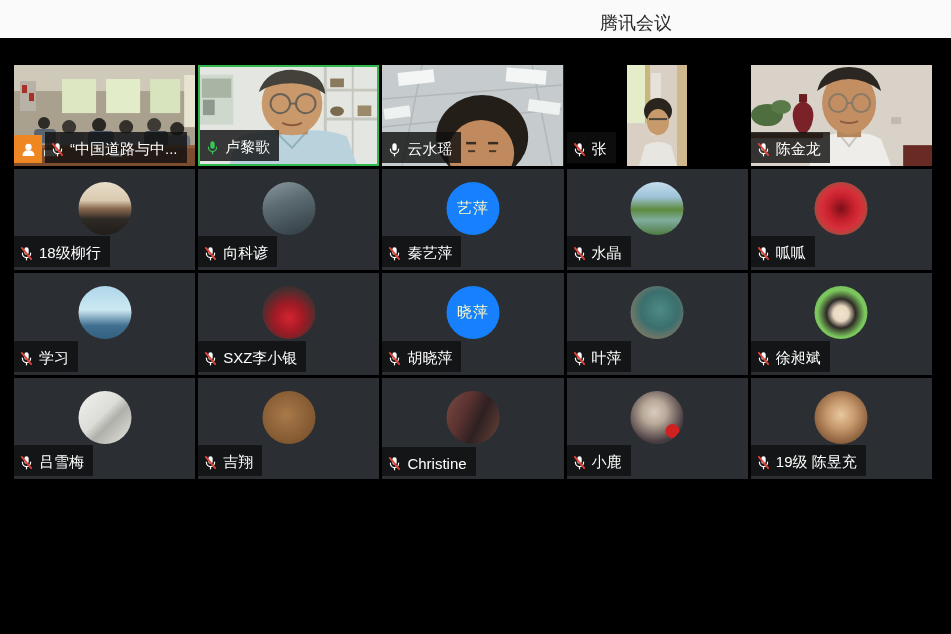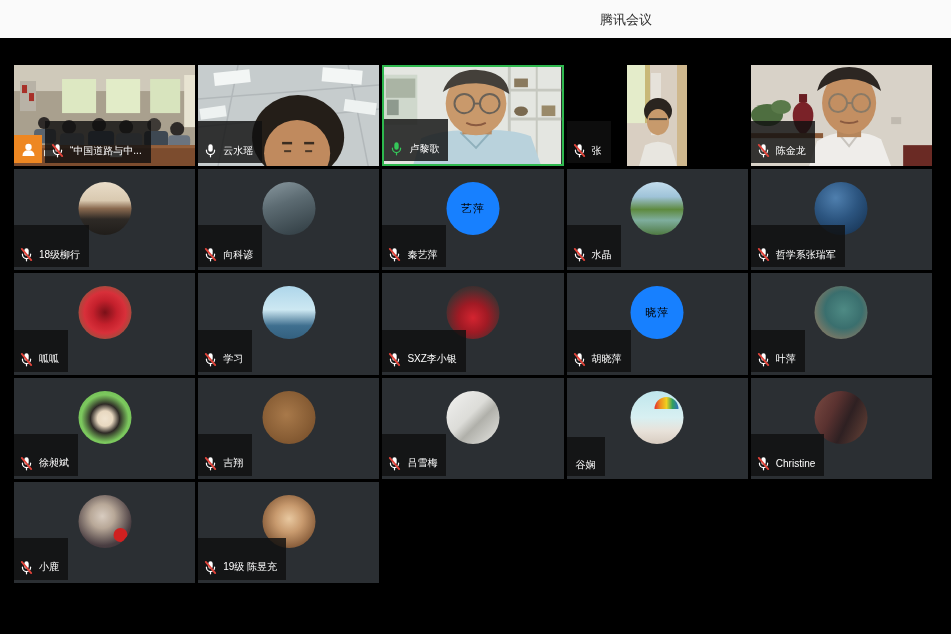--- a/index.html
+++ b/index.html
@@ -2,53 +2,53 @@
 <html><head>
 <meta charset="utf-8">
 <style>
   html,body { margin:0; padding:0; }
   body {
     width:951px; height:634px; position:relative; overflow:hidden;
     background:#000; font-family:"Liberation Sans","DejaVu Sans",sans-serif;
   }
   
   .topbar { position:absolute; top:0; left:0; width:951px; height:38px; background:#fafafa; }
-  .topbar .title { position:absolute; left:600px; top:11px; font-size:13px; color:#2b2b2b; }
+  .topbar .title { position:absolute; left:600px; top:11px; font-size:18px; color:#2b2b2b; }
   
   .grid {
     position:absolute; left:14px; top:65px; width:918px; height:518px;
     display:grid; grid-template-columns:repeat(5,1fr); grid-template-rows:repeat(5,1fr); gap:3px;
   }
   .tile { position:relative; background:#2b2f33; overflow:hidden; box-sizing:border-box; }
   .tile.video { background:#000; }
   .tile.speaking { border:2px solid #2eb84e; }
   .scene { position:absolute; inset:0; width:100%; height:100%; display:block; }
   .pillarbox { position:absolute; top:0; bottom:0; left:50%; width:60px; margin-left:-30px; }
   .pillarbox svg { width:100%; height:100%; display:block; }
   
   .plate-row { position:absolute; left:0; bottom:3px; display:flex; align-items:flex-end; gap:3px; z-index:3; }
   .plate {
-    background:rgba(16,16,16,0.82); color:#fff; font-size:10px;
-    display:flex; align-items:center; gap:5px; padding:21px 9px 4px 5px;
+    background:rgba(16,16,16,0.82); color:#fff; font-size:15px;
+    display:flex; align-items:center; gap:5px; padding:8px 9px 4px 5px;
     white-space:nowrap; max-width:176px; overflow:hidden;
   }
   .plate.no-mic { padding-left:9px; }
   .mic { width:15px; height:17px; flex:none; }
   .host-badge {
     width:28px; height:28px; background:#ee8722; flex:none;
     display:flex; align-items:center; justify-content:center;
   }
   .host-badge svg { width:17px; height:17px; }
   
   .avatar {
     position:absolute; left:50%; top:13px; transform:translateX(-50%);
     width:53px; height:53px; border-radius:50%; overflow:hidden;
     display:flex; align-items:center; justify-content:center; z-index:2;
   }
-  .avatar.initials { background:#1780ff; color:#000000; font-size:11px; letter-spacing:1px; }
+  .avatar.initials { background:#1780ff; color:#fef9c3; font-size:15px; letter-spacing:1px; }
   .av-toddler      { background:linear-gradient(180deg,#e9ddc9 0%,#d9c9b0 35%,#8a6a50 50%,#2e2a26 70%,#201d1a 100%); }
   .av-sea-dark     { background:linear-gradient(160deg,#8a99a0 0%,#5c6b72 40%,#2e3a40 100%); }
   .av-lake         { background:linear-gradient(180deg,#c3dded 0%,#9fc3d8 28%,#5e8a3f 52%,#7fae9e 72%,#4f7a42 100%); }
   .av-night-sky    { background:radial-gradient(circle at 40% 30%,#4f7fae 0%,#2c5580 45%,#122c4a 100%); }
   .av-red-wreath   { background:radial-gradient(circle,#7a1018 0%,#c4202c 32%,#d8303a 55%,#8a5a40 82%,#9a6a4a 100%); }
   .av-sea-sky      { background:linear-gradient(180deg,#aed6ea 0%,#cde8f2 45%,#3f6f8f 75%,#33607f 100%); }
   .av-red-dress    { background:radial-gradient(circle at 50% 60%,#d42430 0%,#a01a24 35%,#453030 70%,#2e2224 100%); }
   .av-doll         { background:radial-gradient(circle at 55% 45%,#4e8a84 0%,#3a6f6e 45%,#8a7a64 82%,#6a5a48 100%); }
   .av-cartoon-green{ background:radial-gradient(circle at 50% 52%,#f0e4d0 0%,#e8d8c0 20%,#2e2a26 38%,#7cc85e 62%,#6ab84e 100%); }
   .av-wood         { background:radial-gradient(circle at 45% 45%,#a8794a 0%,#8a5f36 55%,#6f4826 100%); }
@@ -112,50 +112,20 @@
             <rect x="8.5" y="2" width="7" height="12" rx="3.5" fill="#fff"></rect>
             <path d="M5.5 11.5 v.5 a6.5 6.5 0 0 0 13 0 v-.5" fill="none" stroke="#fff" stroke-width="2" stroke-linecap="round"></path>
             <line x1="12" y1="18.5" x2="12" y2="22" stroke="#fff" stroke-width="2" stroke-linecap="round"></line>
             <line x1="4.5" y1="3" x2="19.5" y2="21" stroke="#e0433a" stroke-width="3" stroke-linecap="round"></line>
           </svg>
         <span>“中国道路与中...</span>
       </div>
     </div>
   </div>
 
-  <div class="tile video">
-    <svg class="scene" viewBox="0 0 181 101" preserveAspectRatio="none">
-      <rect width="181" height="101" fill="#c6cccd"></rect>
-      <line x1="0" y1="34" x2="181" y2="20" stroke="#b2b8ba" stroke-width="1.5"></line>
-      <line x1="0" y1="62" x2="181" y2="44" stroke="#b2b8ba" stroke-width="1.5"></line>
-      <line x1="40" y1="0" x2="20" y2="101" stroke="#b2b8ba" stroke-width="1.5"></line>
-      <line x1="150" y1="0" x2="170" y2="101" stroke="#b2b8ba" stroke-width="1.5"></line>
-      <rect x="16" y="6" width="36" height="13" fill="#f3f6f5" transform="rotate(-6 34 12)"></rect>
-      <rect x="124" y="4" width="40" height="14" fill="#f3f6f5" transform="rotate(5 144 11)"></rect>
-      <rect x="146" y="36" width="32" height="12" fill="#eef2f1" transform="rotate(8 162 42)"></rect>
-      <rect x="2" y="42" width="26" height="11" fill="#eef2f1" transform="rotate(-8 15 47)"></rect>
-      <ellipse cx="100" cy="72" rx="46" ry="42" fill="#241e18"></ellipse>
-      <ellipse cx="99" cy="88" rx="33" ry="33" fill="#c08a5e"></ellipse>
-      <line x1="84" y1="78" x2="94" y2="78" stroke="#3a2c20" stroke-width="2.5"></line>
-      <line x1="106" y1="78" x2="116" y2="78" stroke="#3a2c20" stroke-width="2.5"></line>
-      <line x1="86" y1="86" x2="93" y2="86" stroke="#4a3828" stroke-width="2"></line>
-      <line x1="107" y1="86" x2="114" y2="86" stroke="#4a3828" stroke-width="2"></line>
-    </svg>
-    <div class="plate-row">
-      <div class="plate">
-        <svg class="mic" viewBox="0 0 24 24">
-            <rect x="8.5" y="2" width="7" height="12" rx="3.5" fill="#fff"></rect>
-            <path d="M5.5 11.5 v.5 a6.5 6.5 0 0 0 13 0 v-.5" fill="none" stroke="#fff" stroke-width="2" stroke-linecap="round"></path>
-            <line x1="12" y1="18.5" x2="12" y2="22" stroke="#fff" stroke-width="2" stroke-linecap="round"></line>
-          </svg>
-        <span>云水瑶</span>
-      </div>
-    </div>
-  </div>
-
   <div class="tile video speaking">
     <svg class="scene" viewBox="0 0 181 101" preserveAspectRatio="none">
       <rect width="181" height="101" fill="#e4e6e1"></rect>
       <rect x="0" y="8" width="34" height="52" fill="#cfd8cc"></rect>
       <rect x="2" y="12" width="30" height="20" fill="#aab4a4"></rect>
       <rect x="3" y="34" width="12" height="16" fill="#8e9a8e"></rect>
       <line x1="128" y1="0" x2="128" y2="101" stroke="#c6c8c0" stroke-width="3"></line>
       <line x1="156" y1="0" x2="156" y2="101" stroke="#c6c8c0" stroke-width="2"></line>
       <line x1="128" y1="24" x2="181" y2="24" stroke="#c6c8c0" stroke-width="3"></line>
       <line x1="128" y1="54" x2="181" y2="54" stroke="#c6c8c0" stroke-width="3"></line>
@@ -178,20 +148,50 @@
             <rect x="8.5" y="2" width="7" height="12" rx="3.5" fill="#35c759"></rect>
             <path d="M5.5 11.5 v.5 a6.5 6.5 0 0 0 13 0 v-.5" fill="none" stroke="#35c759" stroke-width="2" stroke-linecap="round"></path>
             <line x1="12" y1="18.5" x2="12" y2="22" stroke="#35c759" stroke-width="2" stroke-linecap="round"></line>
           </svg>
         <span>卢黎歌</span>
       </div>
     </div>
   </div>
 
   <div class="tile video">
+    <svg class="scene" viewBox="0 0 181 101" preserveAspectRatio="none">
+      <rect width="181" height="101" fill="#c6cccd"></rect>
+      <line x1="0" y1="34" x2="181" y2="20" stroke="#b2b8ba" stroke-width="1.5"></line>
+      <line x1="0" y1="62" x2="181" y2="44" stroke="#b2b8ba" stroke-width="1.5"></line>
+      <line x1="40" y1="0" x2="20" y2="101" stroke="#b2b8ba" stroke-width="1.5"></line>
+      <line x1="150" y1="0" x2="170" y2="101" stroke="#b2b8ba" stroke-width="1.5"></line>
+      <rect x="16" y="6" width="36" height="13" fill="#f3f6f5" transform="rotate(-6 34 12)"></rect>
+      <rect x="124" y="4" width="40" height="14" fill="#f3f6f5" transform="rotate(5 144 11)"></rect>
+      <rect x="146" y="36" width="32" height="12" fill="#eef2f1" transform="rotate(8 162 42)"></rect>
+      <rect x="2" y="42" width="26" height="11" fill="#eef2f1" transform="rotate(-8 15 47)"></rect>
+      <ellipse cx="100" cy="72" rx="46" ry="42" fill="#241e18"></ellipse>
+      <ellipse cx="99" cy="88" rx="33" ry="33" fill="#c08a5e"></ellipse>
+      <line x1="84" y1="78" x2="94" y2="78" stroke="#3a2c20" stroke-width="2.5"></line>
+      <line x1="106" y1="78" x2="116" y2="78" stroke="#3a2c20" stroke-width="2.5"></line>
+      <line x1="86" y1="86" x2="93" y2="86" stroke="#4a3828" stroke-width="2"></line>
+      <line x1="107" y1="86" x2="114" y2="86" stroke="#4a3828" stroke-width="2"></line>
+    </svg>
+    <div class="plate-row">
+      <div class="plate">
+        <svg class="mic" viewBox="0 0 24 24">
+            <rect x="8.5" y="2" width="7" height="12" rx="3.5" fill="#fff"></rect>
+            <path d="M5.5 11.5 v.5 a6.5 6.5 0 0 0 13 0 v-.5" fill="none" stroke="#fff" stroke-width="2" stroke-linecap="round"></path>
+            <line x1="12" y1="18.5" x2="12" y2="22" stroke="#fff" stroke-width="2" stroke-linecap="round"></line>
+          </svg>
+        <span>云水瑶</span>
+      </div>
+    </div>
+  </div>
+
+  <div class="tile video">
     <div class="pillarbox">
       <svg viewBox="0 0 60 101" preserveAspectRatio="none">
         <rect width="60" height="101" fill="#d9cfc2"></rect>
         <rect x="0" y="0" width="20" height="58" fill="#e4ecca"></rect>
         <rect x="18" y="0" width="5" height="58" fill="#c8b878"></rect>
         <rect x="24" y="8" width="10" height="62" fill="#e6e2da"></rect>
         <rect x="50" y="0" width="10" height="101" fill="#cfb88e"></rect>
         <ellipse cx="31" cy="46" rx="14" ry="13" fill="#2a241f"></ellipse>
         <ellipse cx="31" cy="57" rx="11" ry="13" fill="#c79a6c"></ellipse>
         <line x1="22" y1="54" x2="40" y2="54" stroke="#4a443c" stroke-width="2"></line>
@@ -299,34 +299,20 @@
             <rect x="8.5" y="2" width="7" height="12" rx="3.5" fill="#fff"></rect>
             <path d="M5.5 11.5 v.5 a6.5 6.5 0 0 0 13 0 v-.5" fill="none" stroke="#fff" stroke-width="2" stroke-linecap="round"></path>
             <line x1="12" y1="18.5" x2="12" y2="22" stroke="#fff" stroke-width="2" stroke-linecap="round"></line>
             <line x1="4.5" y1="3" x2="19.5" y2="21" stroke="#e0433a" stroke-width="3" stroke-linecap="round"></line>
           </svg>
       <span>水晶</span>
     </div>
       </div>
   </div>
 
-  <div class="tile">
-    <div class="avatar av-night-sky"></div>
-    <div class="plate-row">
-        <div class="plate">
-      <svg class="mic" viewBox="0 0 24 24">
-            <rect x="8.5" y="2" width="7" height="12" rx="3.5" fill="#fff"></rect>
-            <path d="M5.5 11.5 v.5 a6.5 6.5 0 0 0 13 0 v-.5" fill="none" stroke="#fff" stroke-width="2" stroke-linecap="round"></path>
-            <line x1="12" y1="18.5" x2="12" y2="22" stroke="#fff" stroke-width="2" stroke-linecap="round"></line>
-            <line x1="4.5" y1="3" x2="19.5" y2="21" stroke="#e0433a" stroke-width="3" stroke-linecap="round"></line>
-          </svg>
-      <span>哲学系张瑞军</span>
-    </div>
-      </div>
-  </div>
 
   <div class="tile">
     <div class="avatar av-red-wreath"></div>
     <div class="plate-row">
         <div class="plate">
       <svg class="mic" viewBox="0 0 24 24">
             <rect x="8.5" y="2" width="7" height="12" rx="3.5" fill="#fff"></rect>
             <path d="M5.5 11.5 v.5 a6.5 6.5 0 0 0 13 0 v-.5" fill="none" stroke="#fff" stroke-width="2" stroke-linecap="round"></path>
             <line x1="12" y1="18.5" x2="12" y2="22" stroke="#fff" stroke-width="2" stroke-linecap="round"></line>
             <line x1="4.5" y1="3" x2="19.5" y2="21" stroke="#e0433a" stroke-width="3" stroke-linecap="round"></line>
@@ -407,57 +393,49 @@
             <path d="M5.5 11.5 v.5 a6.5 6.5 0 0 0 13 0 v-.5" fill="none" stroke="#fff" stroke-width="2" stroke-linecap="round"></path>
             <line x1="12" y1="18.5" x2="12" y2="22" stroke="#fff" stroke-width="2" stroke-linecap="round"></line>
             <line x1="4.5" y1="3" x2="19.5" y2="21" stroke="#e0433a" stroke-width="3" stroke-linecap="round"></line>
           </svg>
       <span>徐昶斌</span>
     </div>
       </div>
   </div>
 
   <div class="tile">
+    <div class="avatar av-sketch"></div>
+    <div class="plate-row">
+        <div class="plate">
+      <svg class="mic" viewBox="0 0 24 24">
+            <rect x="8.5" y="2" width="7" height="12" rx="3.5" fill="#fff"></rect>
+            <path d="M5.5 11.5 v.5 a6.5 6.5 0 0 0 13 0 v-.5" fill="none" stroke="#fff" stroke-width="2" stroke-linecap="round"></path>
+            <line x1="12" y1="18.5" x2="12" y2="22" stroke="#fff" stroke-width="2" stroke-linecap="round"></line>
+            <line x1="4.5" y1="3" x2="19.5" y2="21" stroke="#e0433a" stroke-width="3" stroke-linecap="round"></line>
+          </svg>
+      <span>吕雪梅</span>
+    </div>
+      </div>
+  </div>
+
+  <div class="tile">
     <div class="avatar av-wood"></div>
     <div class="plate-row">
         <div class="plate">
       <svg class="mic" viewBox="0 0 24 24">
             <rect x="8.5" y="2" width="7" height="12" rx="3.5" fill="#fff"></rect>
             <path d="M5.5 11.5 v.5 a6.5 6.5 0 0 0 13 0 v-.5" fill="none" stroke="#fff" stroke-width="2" stroke-linecap="round"></path>
             <line x1="12" y1="18.5" x2="12" y2="22" stroke="#fff" stroke-width="2" stroke-linecap="round"></line>
             <line x1="4.5" y1="3" x2="19.5" y2="21" stroke="#e0433a" stroke-width="3" stroke-linecap="round"></line>
           </svg>
       <span>吉翔</span>
     </div>
       </div>
   </div>
 
-  <div class="tile">
-    <div class="avatar av-sketch"></div>
-    <div class="plate-row">
-        <div class="plate">
-      <svg class="mic" viewBox="0 0 24 24">
-            <rect x="8.5" y="2" width="7" height="12" rx="3.5" fill="#fff"></rect>
-            <path d="M5.5 11.5 v.5 a6.5 6.5 0 0 0 13 0 v-.5" fill="none" stroke="#fff" stroke-width="2" stroke-linecap="round"></path>
-            <line x1="12" y1="18.5" x2="12" y2="22" stroke="#fff" stroke-width="2" stroke-linecap="round"></line>
-            <line x1="4.5" y1="3" x2="19.5" y2="21" stroke="#e0433a" stroke-width="3" stroke-linecap="round"></line>
-          </svg>
-      <span>吕雪梅</span>
-    </div>
-      </div>
-  </div>
-
-  <div class="tile">
-    <div class="avatar av-umbrella"></div>
-    <div class="plate-row">
-        <div class="plate no-mic">
-      <span>谷娴</span>
-    </div>
-      </div>
-  </div>
 
 
   <div class="tile">
     <div class="avatar av-paintings"></div>
     <div class="plate-row">
         <div class="plate">
       <svg class="mic" viewBox="0 0 24 24">
             <rect x="8.5" y="2" width="7" height="12" rx="3.5" fill="#fff"></rect>
             <path d="M5.5 11.5 v.5 a6.5 6.5 0 0 0 13 0 v-.5" fill="none" stroke="#fff" stroke-width="2" stroke-linecap="round"></path>
             <line x1="12" y1="18.5" x2="12" y2="22" stroke="#fff" stroke-width="2" stroke-linecap="round"></line>

